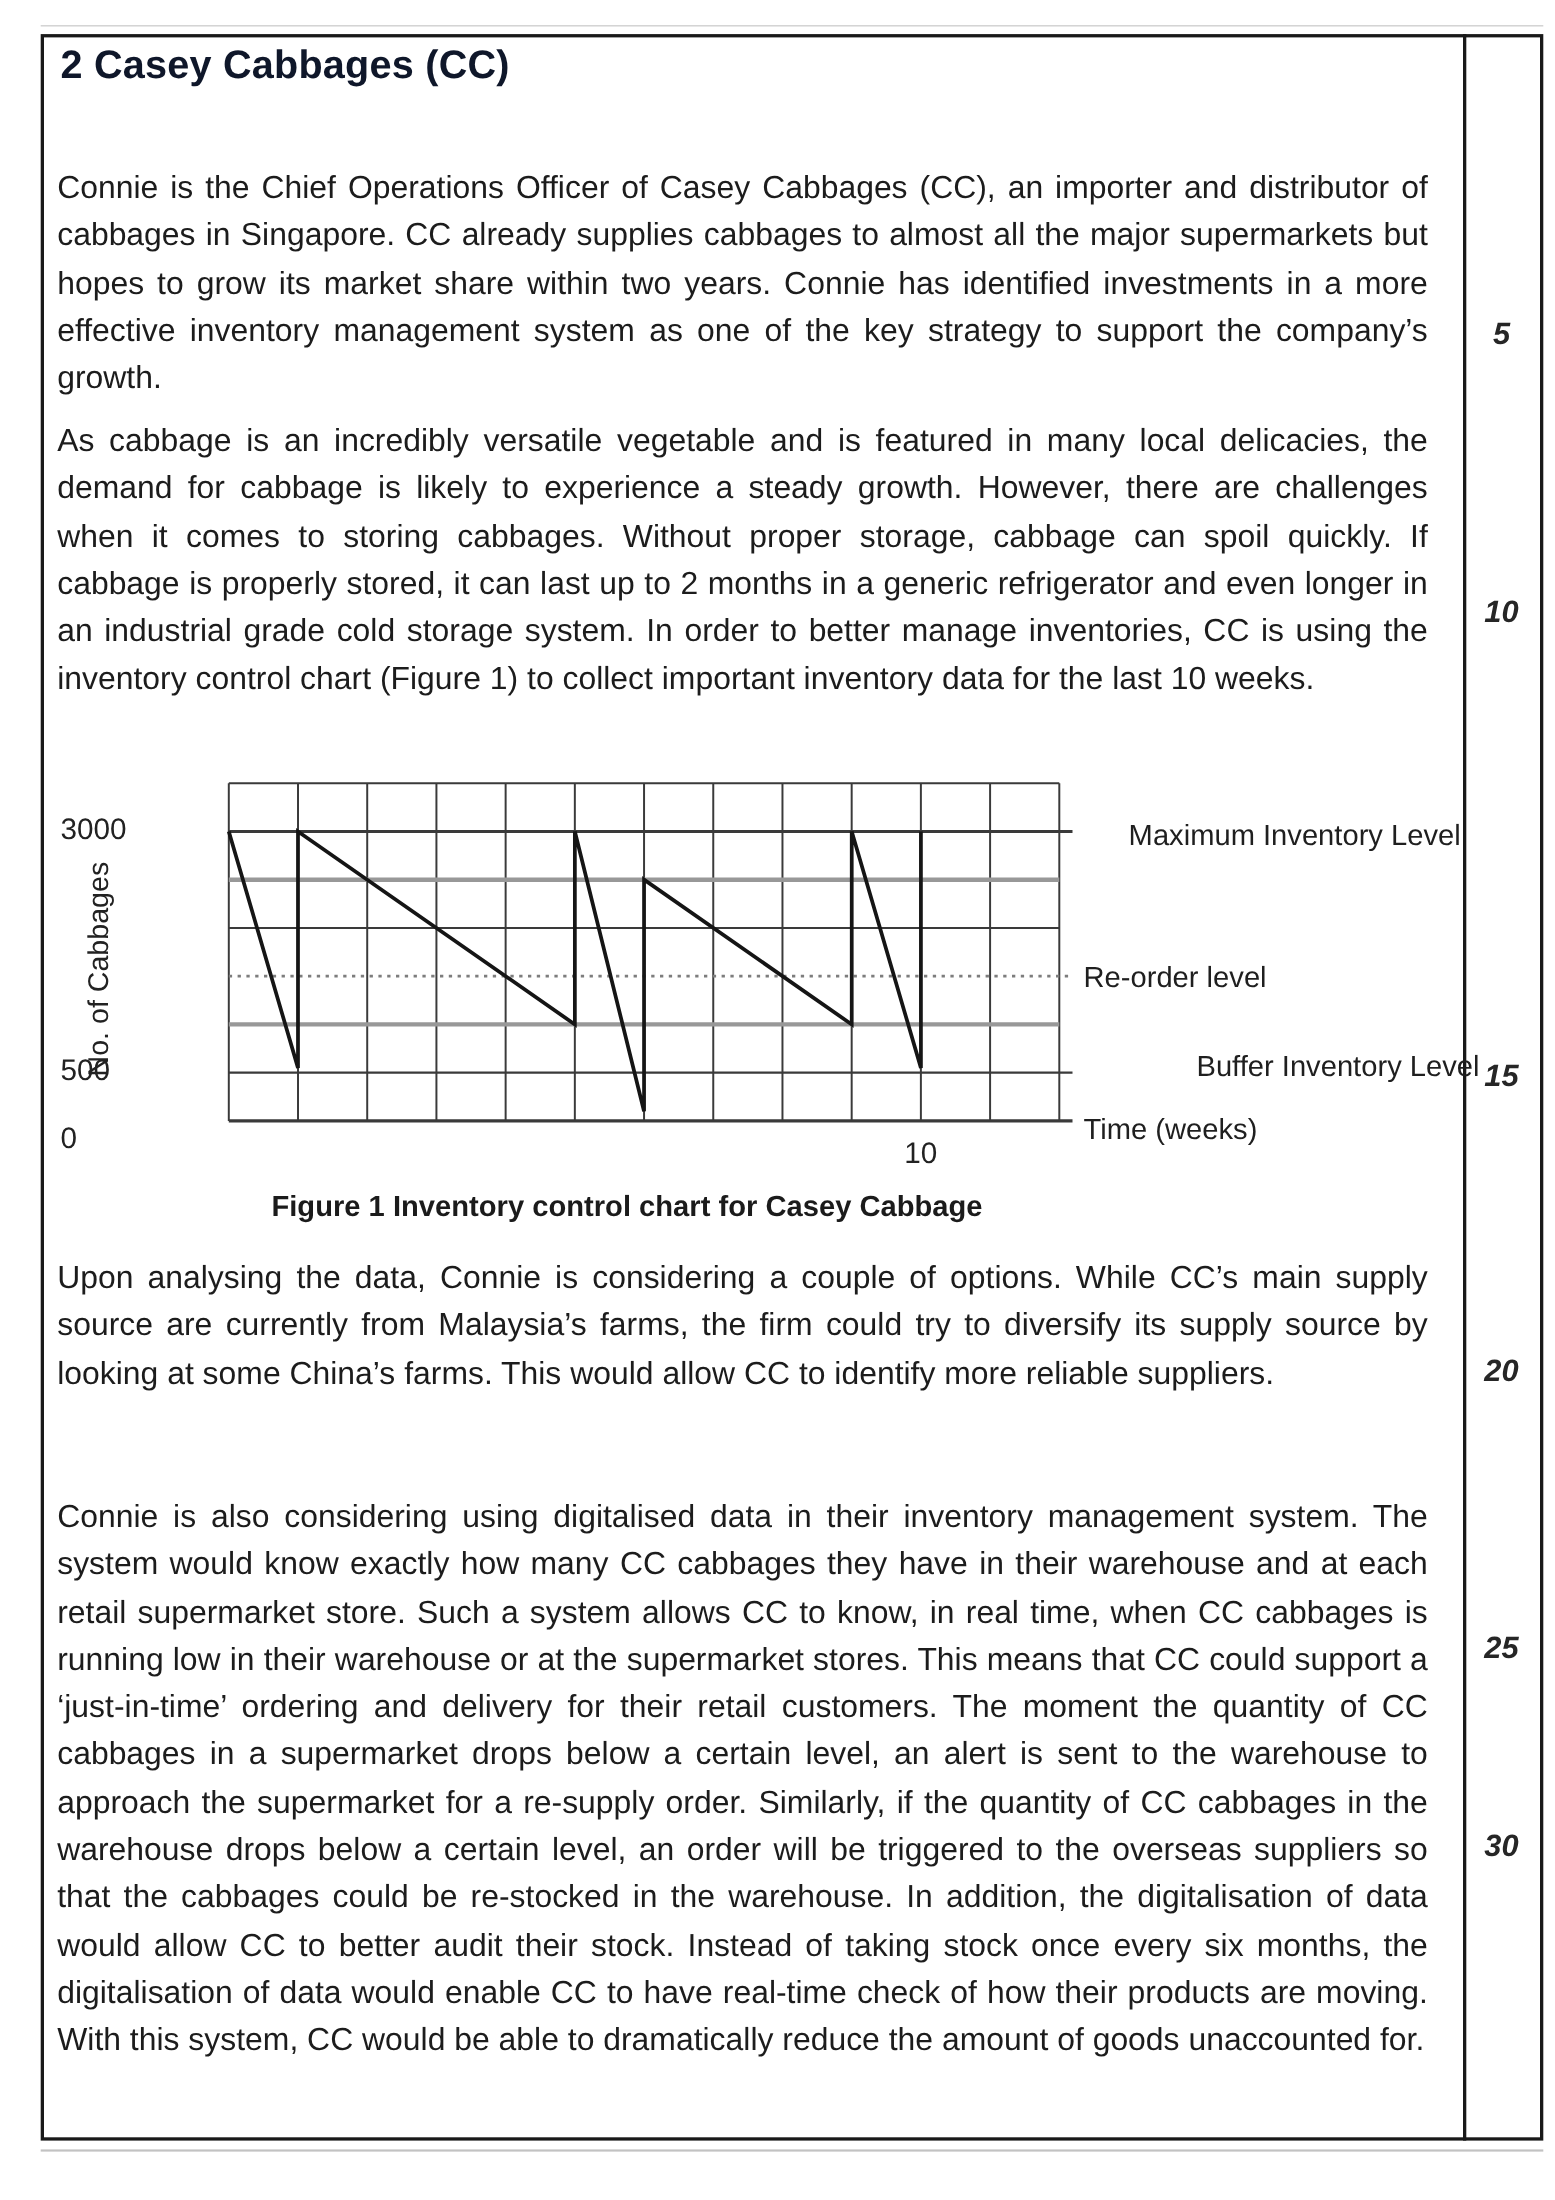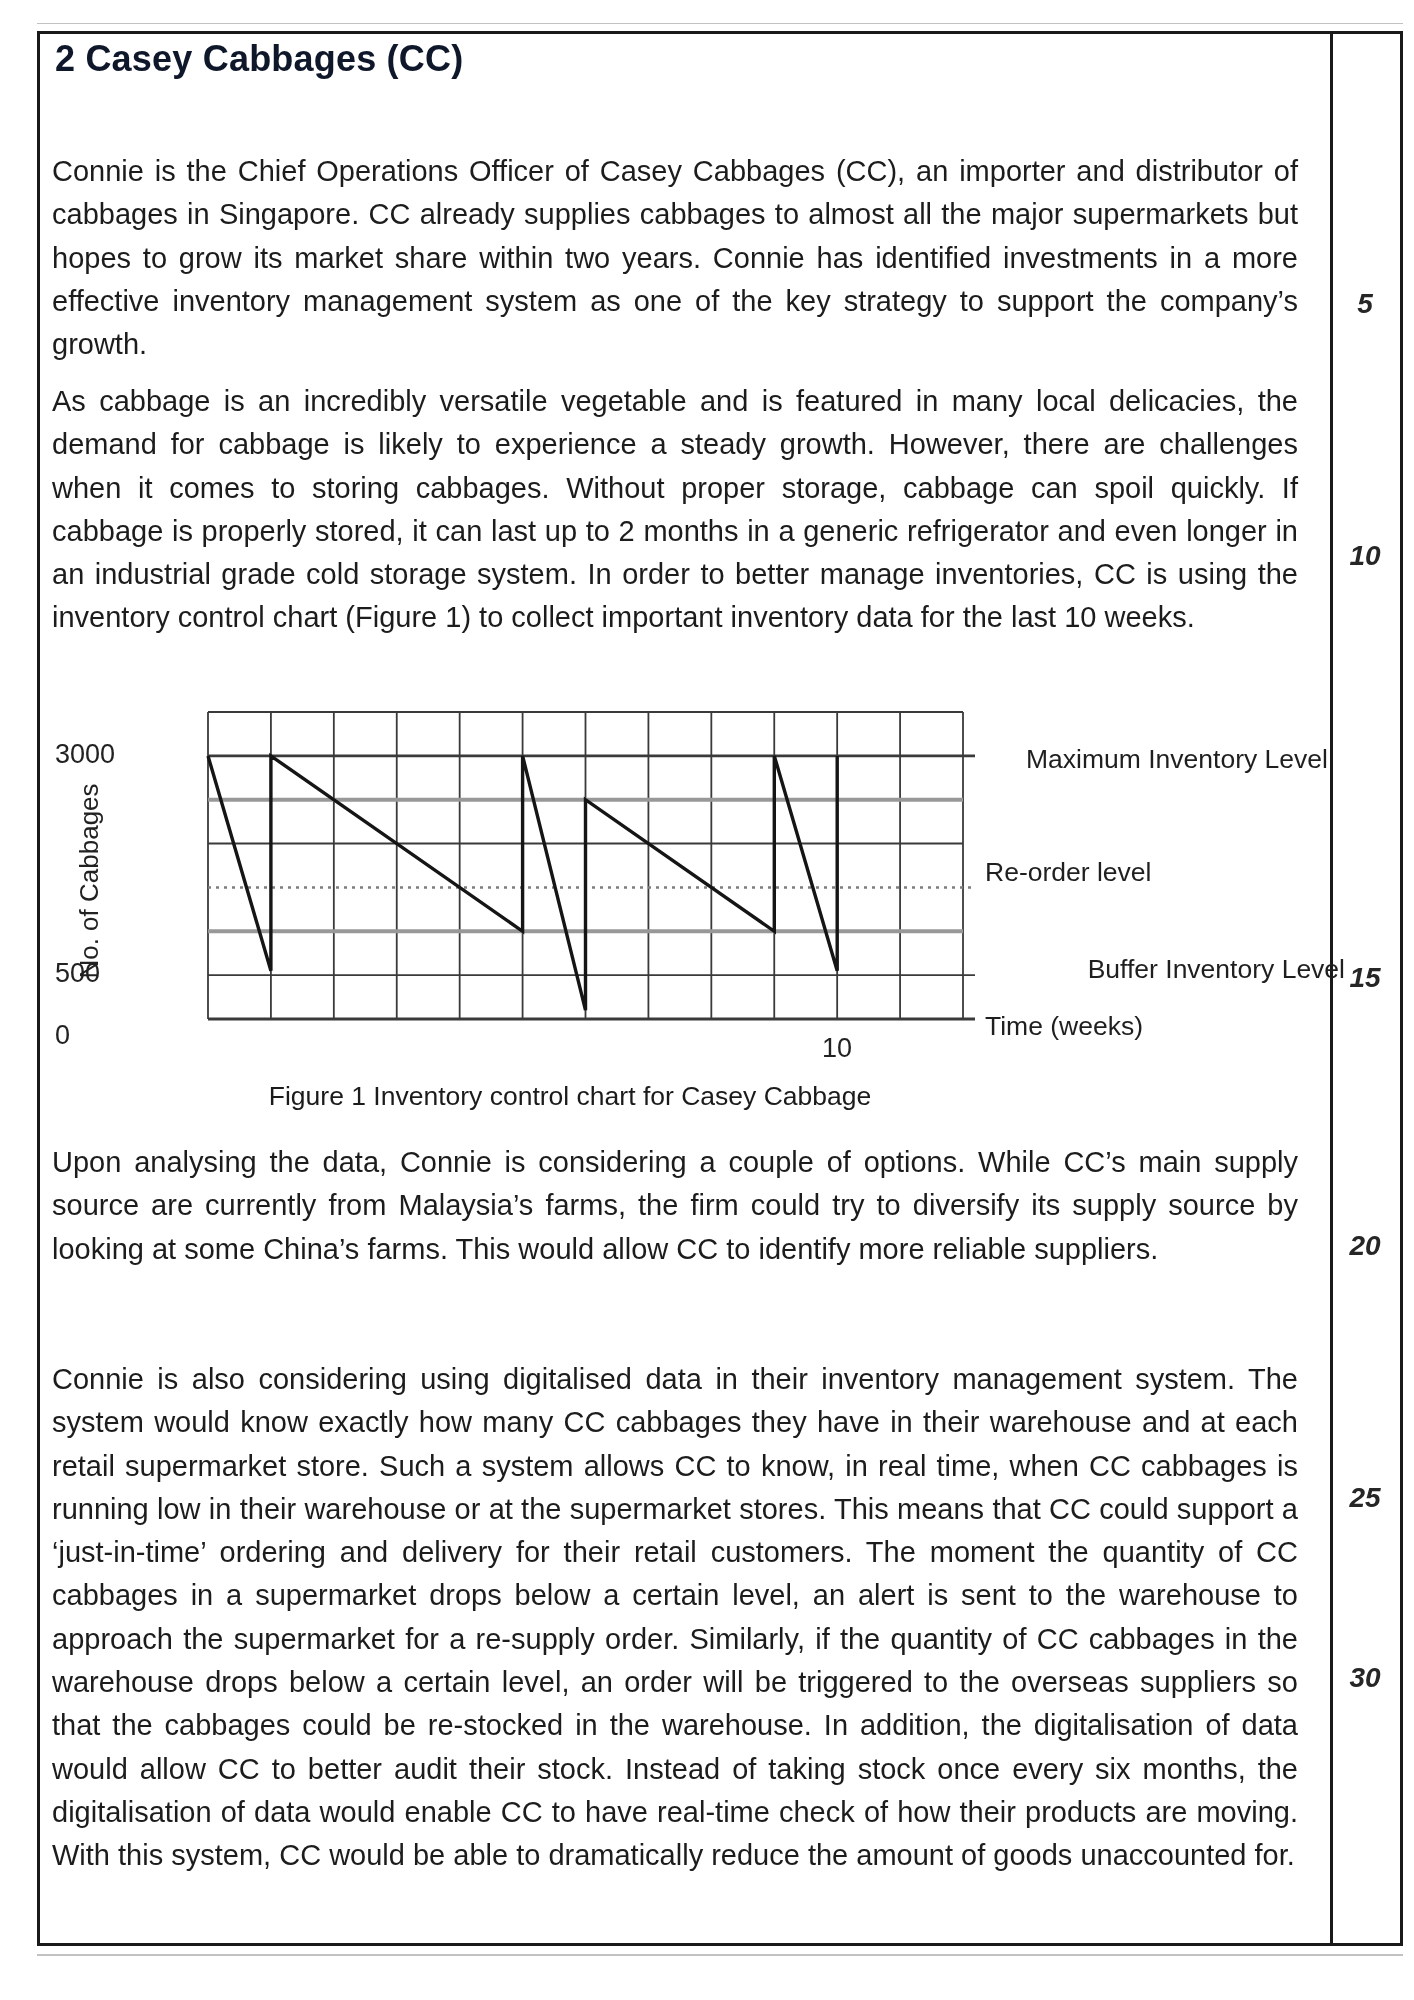--- a/index.html
+++ b/index.html
@@ -39,26 +39,26 @@
   .ytick-3000{top:49px;}
   .ytick-500{top:268px;}
   .ytick-0{top:330px;}
   .xtick{position:absolute;left:757px;top:343px;width:60px;text-align:center;font-size:27px;color:#222;}
   .ytitle{
     position:absolute;left:-82px;top:177px;width:240px;height:28px;text-align:center;
     font-size:26px;color:#222;transform:rotate(-90deg);
   }
   .levlab{position:absolute;left:935px;width:360px;font-size:26.5px;color:#1f1f1f;white-space:nowrap;}
   .levlab-max{top:54px;margin-left:41px;}
-  .levlab-reorder{top:167px;}
+  .levlab-reorder{top:183px;}
   .levlab-buffer{top:264px;text-align:right;}
   .levlab-time{top:321px;}
   .caption{
     position:absolute;left:0;top:391px;width:1040px;text-align:center;
-    font-size:26.5px;font-weight:400;color:#1b1b1b;
+    font-size:26.5px;font-weight:700;color:#1b1b1b;
   }
 </style>
 </head>
 <body>
 
 <div class="faint-line" style="left:37px;top:23px;width:1366px;height:1px;"></div>
 <div class="faint-line" style="left:37px;top:1954px;width:1366px;height:2px;"></div>
 
 <div class="outer-box"></div>
 <div class="divider"></div>

